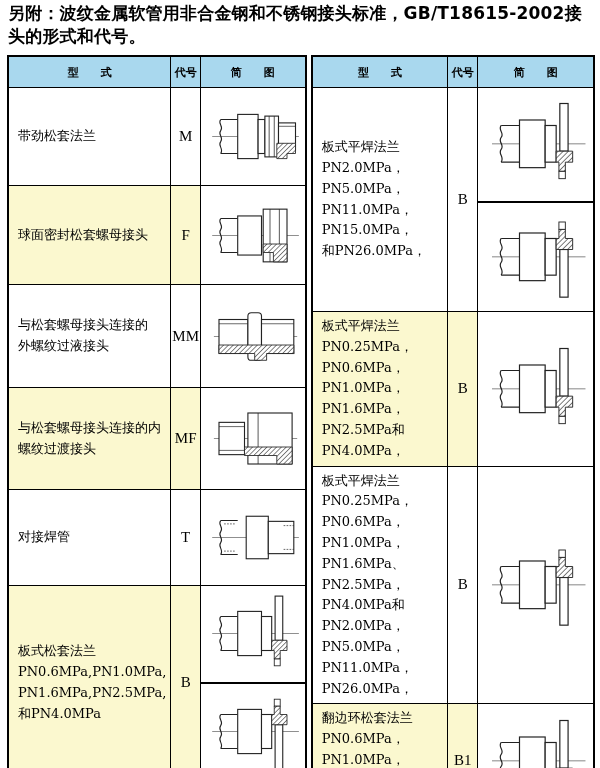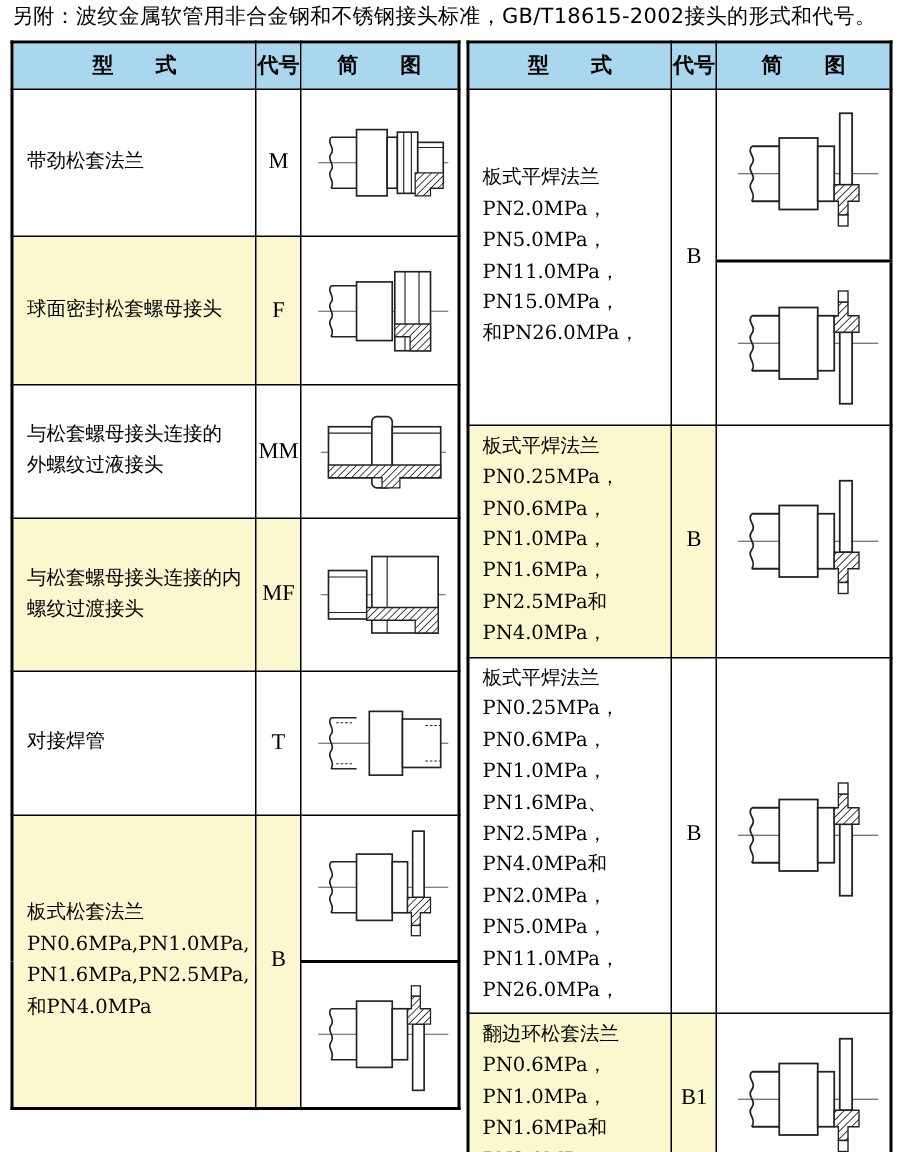--- a/index.html
+++ b/index.html
@@ -1,23 +1,23 @@
 <!DOCTYPE html>
 <html style="--table-header-bg: #a9d8ee; --highlight-bg: #fbf8cf; --border: #000000;"><head>
 <meta charset="utf-8">
 <style>
   html,body{margin:0;padding:0;background:#fff;}
   body{width:600px;height:768px;overflow:hidden;
        font-family:"DejaVu Sans","Liberation Sans",sans-serif;color:#000;}
-  .intro{margin:2px 6px 7px 8px;font-size:14px;font-weight:normal;letter-spacing:0.2px;
+  .intro{margin:2px 6px 7px 8px;font-size:17px;font-weight:bold;letter-spacing:0.2px;
          font-family:"DejaVu Sans",sans-serif;}
   .tables{display:flex;gap:4px;margin:0 5px 0 7px;align-items:flex-start;}
   table{border-collapse:collapse;table-layout:fixed;border:2px solid #000;background:#fff;}
   td,th{border:1px solid #000;padding:0;overflow:hidden;}
-  th{background:var(--table-header-bg,#a9d8ee);font-size:14px;font-weight:bold;
+  th{background:var(--table-header-bg,#a9d8ee);font-size:11px;font-weight:bold;
      font-family:Liberation Mono, monospace;height:30px;}
   .hl{background:var(--highlight-bg,#fbf8cf);margin-left:24px;}
   td.type{font-family:"DejaVu Serif","Liberation Serif",serif;font-size:13px;
           line-height:1.6;padding:4px 4px 4px 9px;vertical-align:middle;text-align:left;
           white-space:pre-line;}
   td.code{font-family:"Liberation Serif","DejaVu Serif",serif;font-size:15px;
           text-align:center;vertical-align:middle;}
   td.dcell{text-align:center;vertical-align:middle;background:#fff;}
   td.dcell.db{border-top:2px solid #000;}
   svg.diag{display:block;margin:0 auto;}
@@ -165,21 +165,21 @@
     </tr>
     <tr style="height:99px">
       <td class="type hl">球面密封松套螺母接头</td>
       <td class="code hl">F</td>
       <td class="dcell">
         <svg class="diag" viewBox="0 0 120 100">
               <use href="#fit-f"></use>
             </svg>
       </td>
     </tr>
-    <tr style="height:89px">
+    <tr style="height:103px">
       <td class="type">与松套螺母接头连接的
 外螺纹过液接头</td>
       <td class="code">MM</td>
       <td class="dcell">
         <svg class="diag" viewBox="0 0 120 100">
               <use href="#fit-mm"></use>
             </svg>
       </td>
     </tr>
     <tr style="height:102px">

